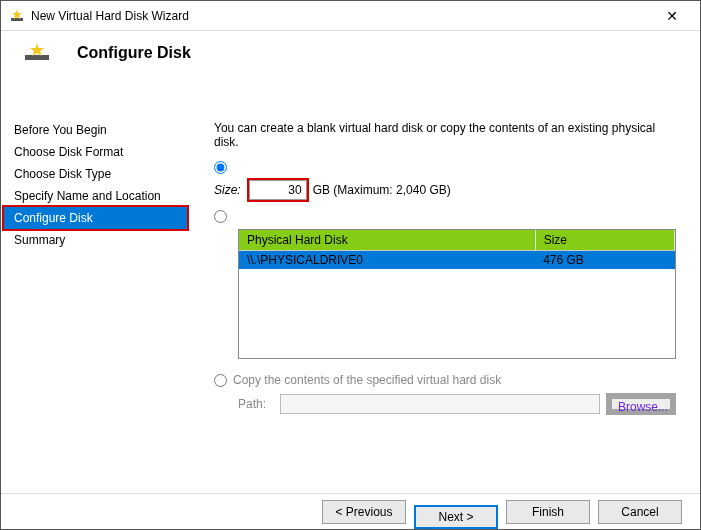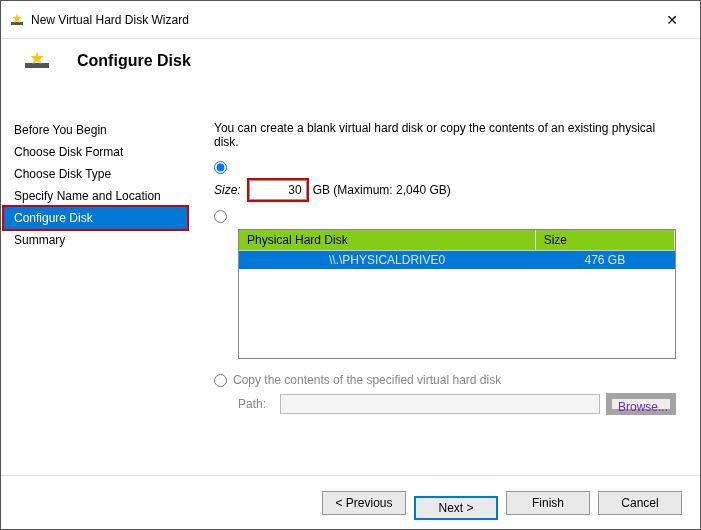--- a/index.html
+++ b/index.html
@@ -8,21 +8,21 @@
     font-family: "Segoe UI", Tahoma, sans-serif;
     font-size: 12px;
     background: #fff;
     color: #000;
     width: 701px;
     height: 530px;
     border: 1px solid #555;
     position: relative;
   }
   .titlebar {
-    height: 38px;
+    height: 30px;
     display: flex;
     align-items: center;
     padding: 0 8px;
     border-bottom: 1px solid #ddd;
   }
   .titlebar .win-icon {
     width: 16px; height: 16px;
     margin-right: 6px;
   }
   .titlebar .title { flex: 1; font-size: 12px; }
@@ -84,36 +84,36 @@
   }
   table { width: 100%; border-collapse: collapse; font-size:12px;}
   thead th {
     text-align: left; font-weight: normal;
     padding: 3px 8px;
     border-bottom: 1px solid #ccc;
     border-right: 1px solid #ddd;
     background: #84cc16;
   }
   tbody td { padding: 2px 8px; }
-  tbody tr.sel { background: #0078d7; color: #e5e5e5; text-align: center; }
+  tbody tr.sel { background: #0078d7; color: #000000; }
   .disabled, .disabled * { color: #888; }
   .pathrow { display:flex; align-items:center; margin-left:24px; margin-top:4px;}
   .pathrow .lbl { width: 36px; margin-right:6px;}
   .pathrow input[type=text] {
     flex:1; height:20px; border:1px solid #bbb;
     background:#f5f5f5; padding:0 4px; font-family:inherit; font-size:12px;
   }
   .pathrow button {
     margin-left:6px; height:22px; width:70px;
     border:6px solid #a3a3a3; background:#eee; color:#6d28d9;
     font-family:inherit; font-size:12px;
   }
   .footer {
     position: absolute; left:0; right:0; bottom:0;
-    height: 54px;
+    height: 36px;
     border-top: 1px solid #ddd;
     display:flex; justify-content: flex-end; align-items:center;
     padding: 0 18px; gap: 8px;
   }
   .footer button {
     width: 84px; height: 24px;
     border: 1px solid #999;
     background: #e9e9e9;
     font-family: inherit; font-size:12px;
     cursor: default;

